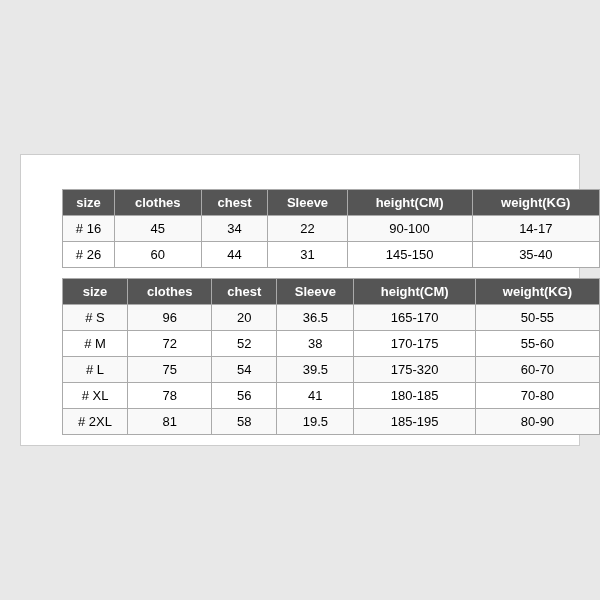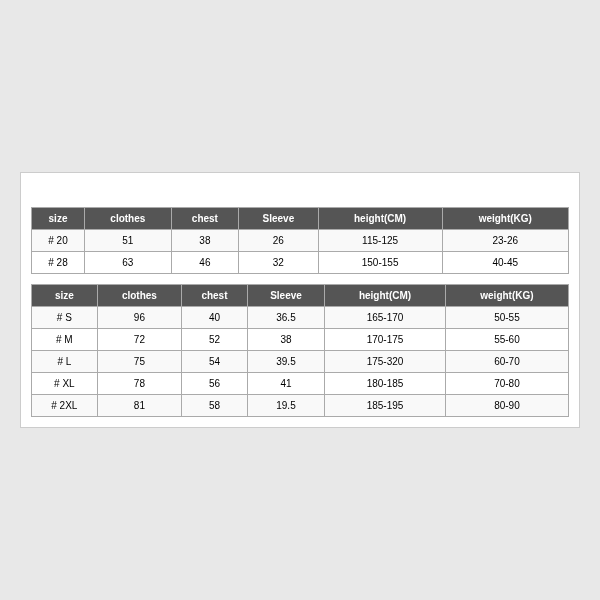--- a/index.html
+++ b/index.html
@@ -21,21 +21,22 @@
     .main-title {
       text-align: center;
       font-size: 22px;
       font-weight: bold;
       padding: 10px 0 14px 0;
       letter-spacing: 1px;
     }
     table {
       width: 100%;
       border-collapse: collapse;
-      font-size: 10px;
+      font-size: 13px;
+      margin-left: 31px;
     }
     th, td {
       border: 1px solid #aaa;
       text-align: center;
       padding: 5px 2px;
     }
     thead th {
       background: #555;
       color: #fff;
       font-weight: bold;
@@ -61,35 +62,35 @@
     <tr>
           <th>size</th>
           <th>clothes</th>
           <th>chest</th>
           <th>Sleeve</th>
           <th>height(CM)</th>
           <th>weight(KG)</th>
         </tr>
       </thead>
     <tbody id="tbody1">
-        <tr>
-          <td># 20</td>
-          <td>51</td>
-          <td>38</td>
-          <td>26</td>
-          <td>115-125</td>
-          <td>23-26</td>
+    <tr>
+          <td># 16</td>
+          <td>45</td>
+          <td>34</td>
+          <td>22</td>
+          <td>90-100</td>
+          <td>14-17</td>
         </tr>
         <tr>
-          <td># 28</td>
-          <td>63</td>
-          <td>46</td>
-          <td>32</td>
-          <td>150-155</td>
-          <td>40-45</td>
+          <td># 26</td>
+          <td>60</td>
+          <td>44</td>
+          <td>31</td>
+          <td>145-150</td>
+          <td>35-40</td>
         </tr>
       </tbody>
   </table>
 
   <div class="spacer"></div>
 
   <table>
     <thead id="thead2">
     <tr>
           <th>size</th>
@@ -97,21 +98,21 @@
           <th>chest</th>
           <th>Sleeve</th>
           <th>height(CM)</th>
           <th>weight(KG)</th>
         </tr>
       </thead>
     <tbody id="tbody2">
         <tr>
           <td># S</td>
           <td>96</td>
-          <td>40</td>
+          <td>20</td>
           <td>36.5</td>
           <td>165-170</td>
           <td>50-55</td>
         </tr>
         <tr>
           <td># M</td>
           <td>72</td>
           <td>52</td>
           <td>38</td>
           <td>170-175</td>

